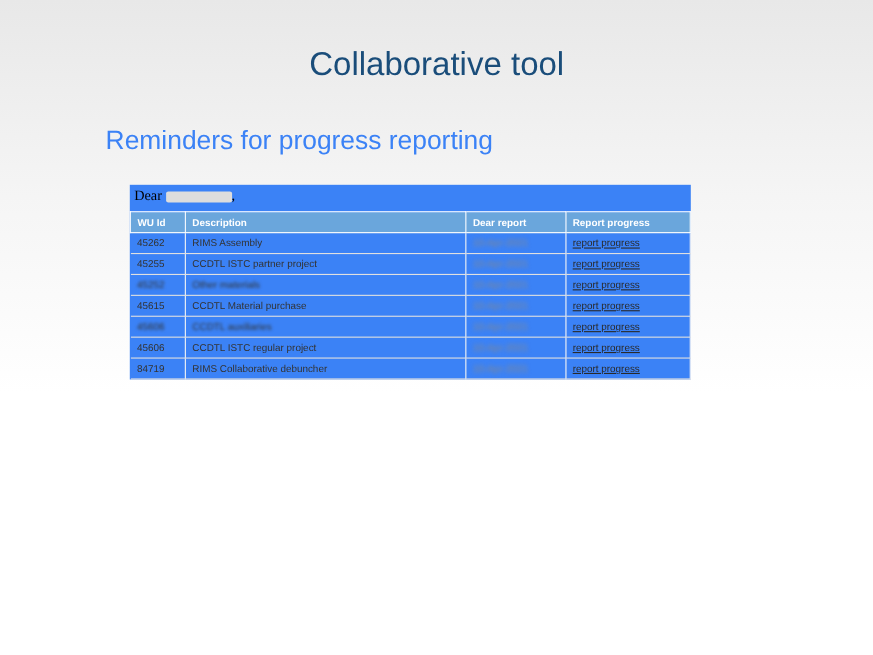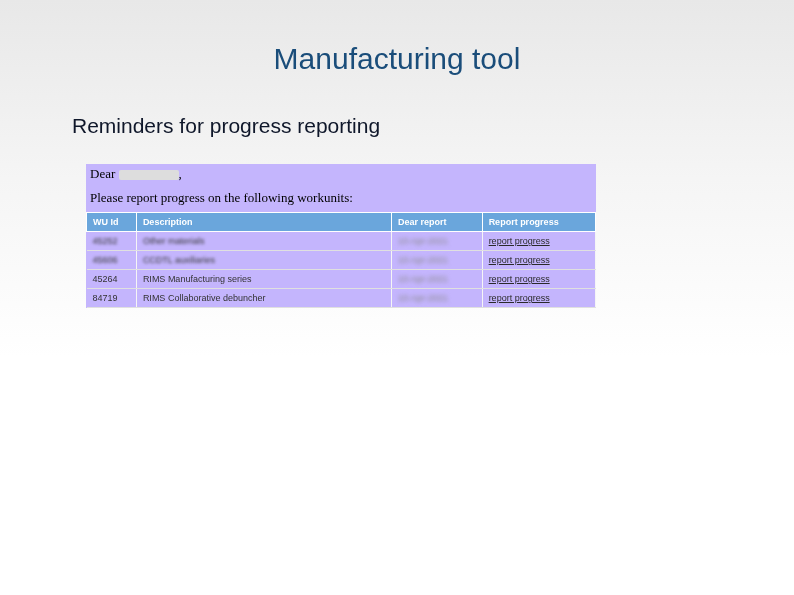--- a/index.html
+++ b/index.html
@@ -11,30 +11,30 @@
   overflow: hidden;
 }
 .slide-title {
   font-size: 30px;
   color: #1a4d7a;
   text-align: center;
   padding-top: 42px;
   font-weight: normal;
 }
 .slide-subtitle {
-  font-size: 21px;
-  color: #0f172a;
-  padding-left: 72px;
+  font-size: 24px;
+  color: #3b82f6;
+  padding-left: 96px;
   padding-top: 38px;
   font-weight: normal;
 }
 .email-box {
-  margin: 26px 0 0 86px;
+  margin: 26px 0 0 118px;
   width: 510px;
-  background: #c4b5fd;
+  background: #3b82f6;
   font-size: 11px;
   color: #000;
   font-family: "Times New Roman", serif;
 }
 .email-line {
   padding: 2px 4px 6px 4px;
   font-size: 13px;
 }
 .redact {
   display: inline-block;
@@ -78,55 +78,72 @@
 }
 .tbl td.idcol { width: 44px; }
 .tbl td.desc { width: 225px; }
 .tbl td.date { width: 80px; }
 .tbl td.link { width: 100px; }
 .blurry { filter: blur(1.5px); color: #999; }
 </style>
 </head>
 <body>
 
-<h1 class="slide-title">Manufacturing tool</h1>
+<h1 class="slide-title">Collaborative tool</h1>
 <h2 class="slide-subtitle">Reminders for progress reporting</h2>
 
 <div class="email-box">
   <div class="email-line">
     <span>Dear</span>
     <span class="redact w60"></span>,
   </div>
-  <div class="email-line">Please report progress on the following workunits:</div>
 
   <table class="tbl">
     <thead>
       <tr>
         <th>WU Id</th>
         <th>Description</th>
         <th>Dear report</th>
         <th>Report progress</th>
       </tr>
     </thead>
     <tbody>
       <tr>
+        <td class="idcol">45262</td>
+        <td class="desc">RIMS Assembly</td>
+        <td class="date">10-Apr-2021</td>
+        <td class="link">report progress</td>
+      </tr>
+      <tr>
+        <td class="idcol">45255</td>
+        <td class="desc">CCDTL ISTC partner project</td>
+        <td class="date">10-Apr-2021</td>
+        <td class="link">report progress</td>
+      </tr>
+      <tr>
         <td class="idcol blurry">45252</td>
         <td class="desc blurry">Other materials</td>
+        <td class="date">10-Apr-2021</td>
+        <td class="link">report progress</td>
+      </tr>
+      <tr>
+        <td class="idcol">45615</td>
+        <td class="desc">CCDTL Material purchase</td>
         <td class="date">10-Apr-2021</td>
         <td class="link">report progress</td>
       </tr>
       <tr>
         <td class="idcol blurry">45606</td>
         <td class="desc blurry">CCDTL auxiliaries</td>
         <td class="date">10-Apr-2021</td>
         <td class="link">report progress</td>
       </tr>
       <tr>
-        <td class="idcol">45264</td>
-        <td class="desc">RIMS Manufacturing series</td>
+        <td class="idcol">45606</td>
+        <td class="desc">CCDTL ISTC regular project</td>
         <td class="date">10-Apr-2021</td>
         <td class="link">report progress</td>
       </tr>
       <tr>
         <td class="idcol">84719</td>
         <td class="desc">RIMS Collaborative debuncher</td>
         <td class="date">10-Apr-2021</td>
         <td class="link">report progress</td>
       </tr>
     </tbody>

